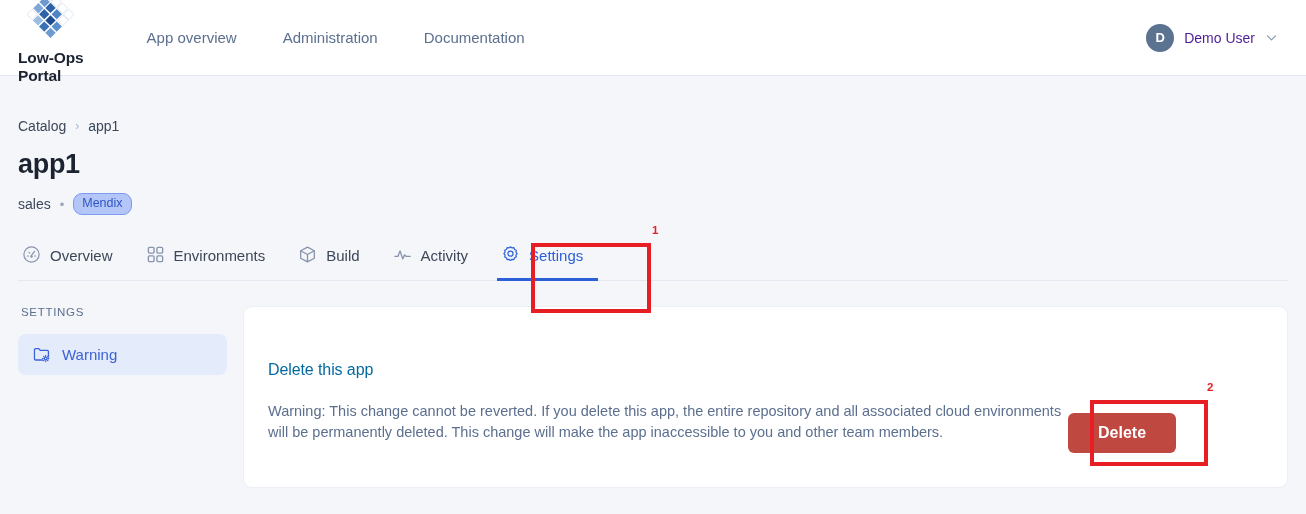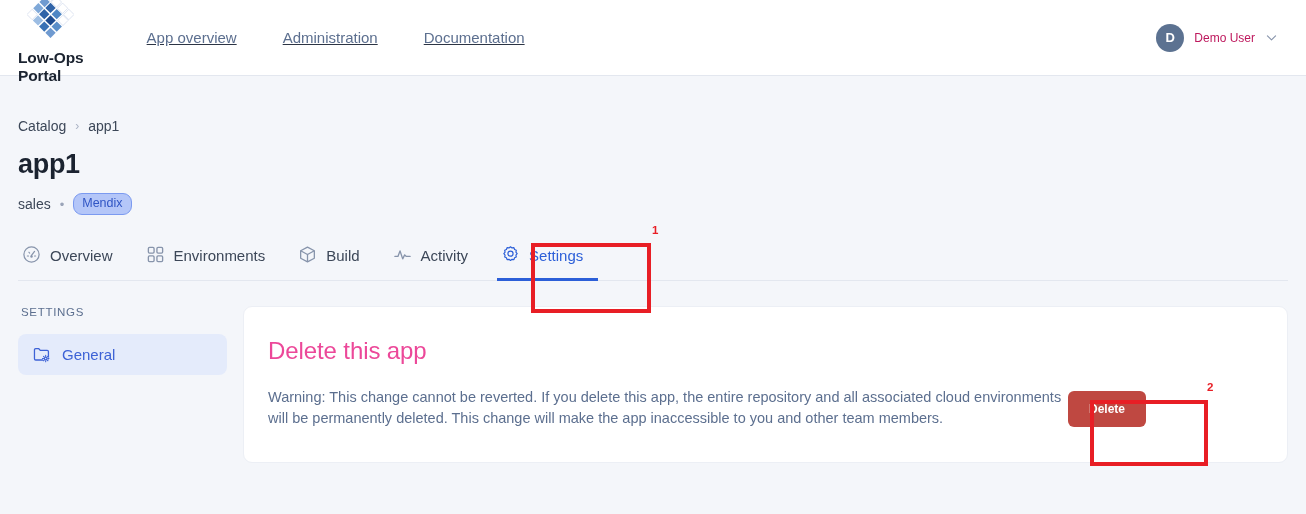--- a/index.html
+++ b/index.html
@@ -45,21 +45,20 @@
     line-height: 1.16;
     color: #1b2330;
     letter-spacing: -0.1px;
   }
   .brand-name span { display: block; }
 
   .main-nav {
     display: flex;
     align-items: center;
     gap: 0px;
-    text-decoration: underline;
   }
   .nav-link {
     font-size: 15px;
     color: #5c6f8f;
     text-decoration: none;
     padding: 6px 23px;
     white-space: nowrap;
   }
 
   .user-menu {
@@ -75,22 +74,22 @@
     background: #5c7291;
     color: #fff;
     font-size: 13px;
     font-weight: bold;
     display: flex;
     align-items: center;
     justify-content: center;
     flex: 0 0 auto;
   }
   .user-name {
-    font-size: 12px;
-    color: #be185d;
+    font-size: 14px;
+    color: #4c1d95;
     white-space: nowrap;
   }
   .chev { width: 13px; height: 13px; flex: 0 0 auto; }
 
   
   .page { padding: 0 18px; }
 
   .breadcrumb {
     display: flex;
     align-items: center;
@@ -191,50 +190,51 @@
   .card {
     flex: 1;
     background: #ffffff;
     border: 1px solid #eceff5;
     border-radius: 9px;
     padding: 30px 24px 34px 24px;
     position: relative;
     min-height: 155px;
   }
   .card-title {
-    font-size: 24px;
-    color: #ec4899;
+    font-size: 16px;
+    color: #0369a1;
     font-weight: normal;
     letter-spacing: -0.1px;
+    margin-top: 24px;
   }
   .card-body {
     display: flex;
     align-items: flex-start;
     margin-top: 22px;
   }
   .warn-text {
     font-size: 14.5px;
     line-height: 1.43;
     color: #5c6f8f;
     max-width: 800px;
     flex: 1;
   }
   .btn-delete {
     background: #bf4841;
     color: #ffffff;
-    font-size: 12px;
+    font-size: 16px;
     font-weight: bold;
     border: none;
     border-radius: 6px;
-    padding: 11px 21px;
+    padding: 11px 30px;
     cursor: pointer;
     font-family: "Liberation Sans", sans-serif;
     white-space: nowrap;
     flex: 0 0 auto;
-    margin-top: 4px;
+    margin-top: 12px;
     margin-right: 28px;
   }
 
   
   .annot {
     position: absolute;
     border: 4px solid #e81e25;
     pointer-events: none;
     z-index: 50;
   }
@@ -379,21 +379,21 @@
       <div class="side-item">
         <svg width="19" height="19" viewBox="0 0 20 20" fill="none">
           <path d="M2.6 5.2 a1.3 1.3 0 0 1 1.3-1.3 h3.3 l1.5 1.7 h7.3 a1.3 1.3 0 0 1 1.3 1.3 v7.6
                    a1.3 1.3 0 0 1 -1.3 1.3 H3.9 a1.3 1.3 0 0 1 -1.3 -1.3 Z" stroke="#3d62d6" stroke-width="1.35" stroke-linejoin="round" fill="none"></path>
           <circle cx="14.4" cy="14.3" r="3.1" fill="#e4ebfb"></circle>
           <circle cx="14.4" cy="14.3" r="1.35" stroke="#3d62d6" stroke-width="1.2" fill="none"></circle>
           <path d="M14.4 10.9 v1.2 M14.4 16.5 v1.2 M11 14.3 h1.2 M16.6 14.3 h1.2
                    M12.1 12 l0.85 0.85 M15.85 15.75 l0.85 0.85
                    M16.7 12 l-0.85 0.85 M12.95 15.75 l-0.85 0.85" stroke="#3d62d6" stroke-width="1.1" stroke-linecap="round"></path>
         </svg>
-        <span>General</span>
+        <span>Warning</span>
       </div>
     </aside>
 
     <section class="card">
       <h2 class="card-title">Delete this app</h2>
       <div class="card-body">
         <p class="warn-text">Warning: This change cannot be reverted. If you delete this app, the entire repository and all associated cloud environments will be permanently deleted. This change will make the app inaccessible to you and other team members.</p>
         <button class="btn-delete">Delete</button>
       </div>
     </section>

